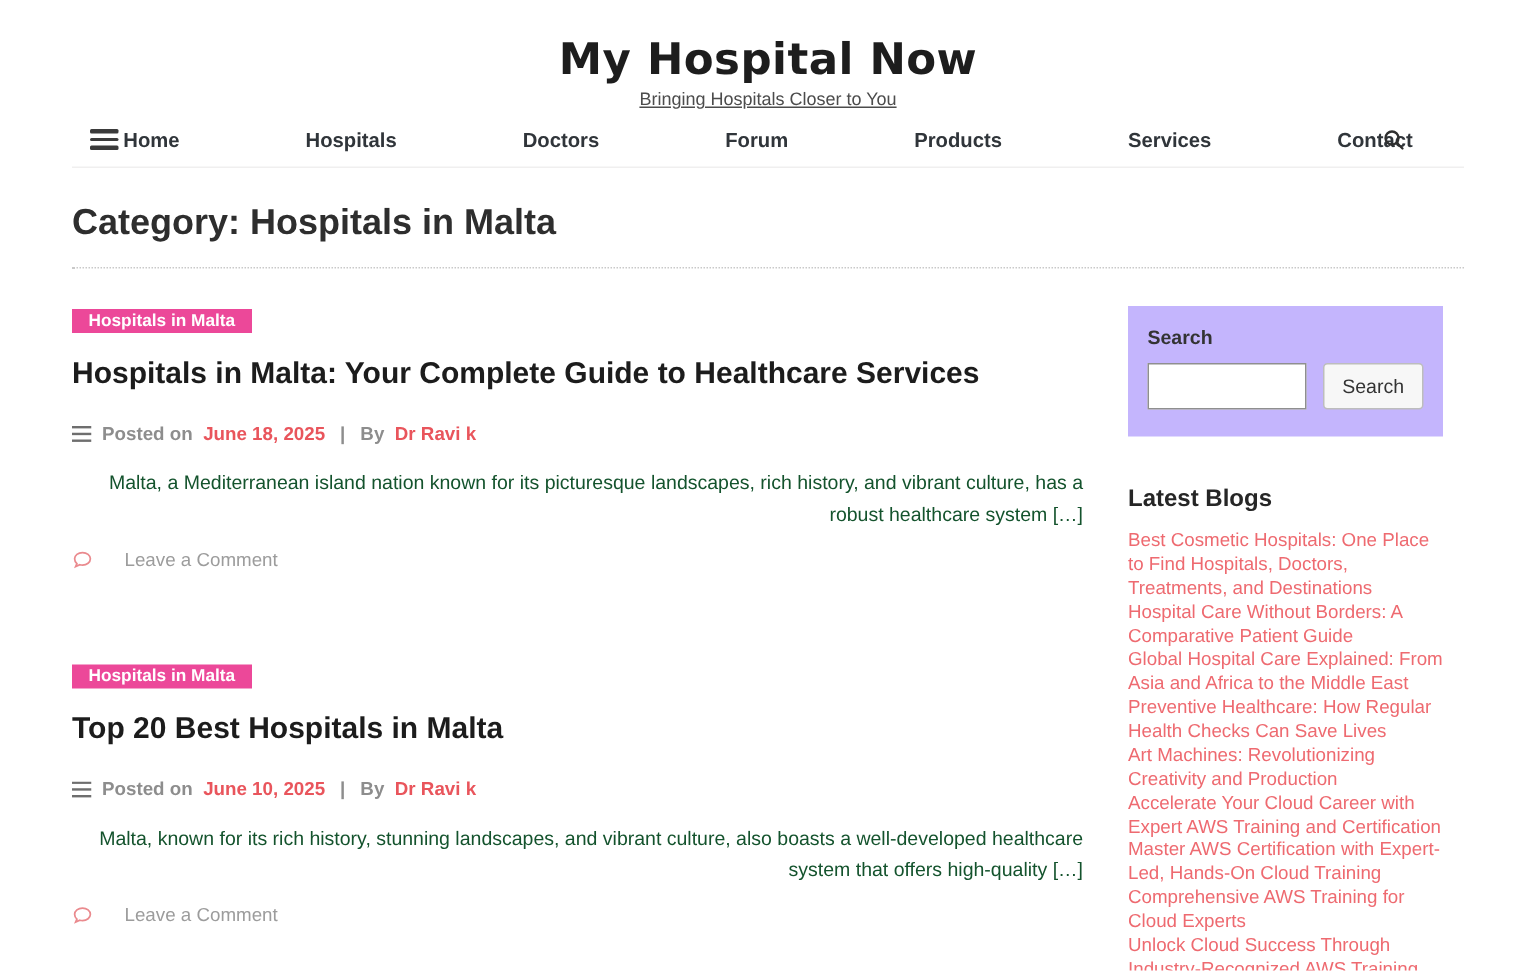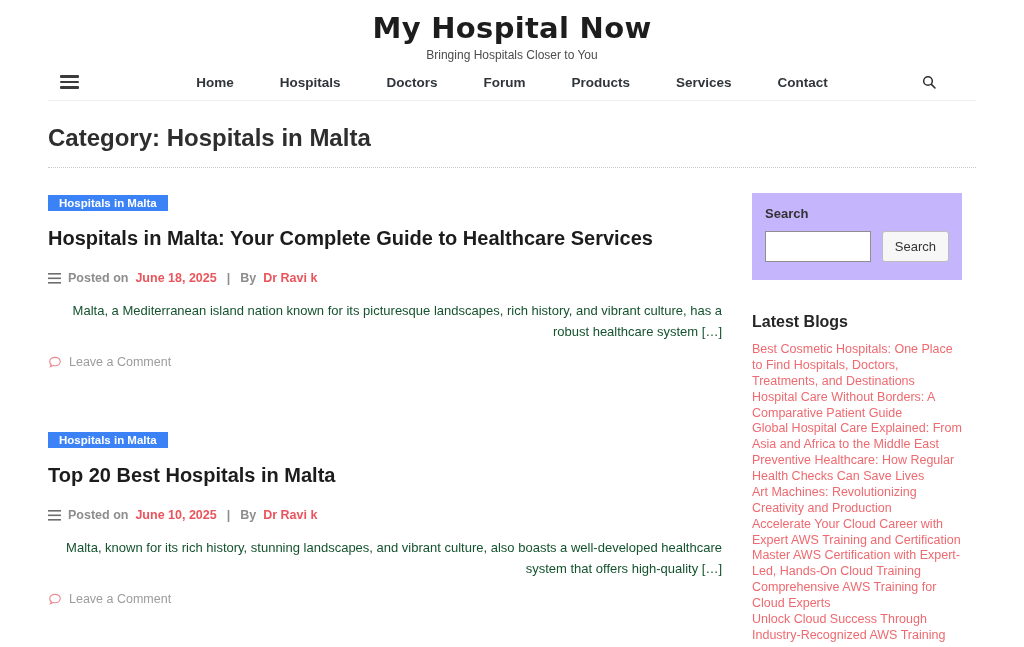--- a/index.html
+++ b/index.html
@@ -5,39 +5,39 @@
   * { box-sizing: border-box; margin: 0; padding: 0; }
   html, body { width: 1024px; height: 647px; }
   body {
     font-family: "Liberation Sans", sans-serif;
     background: #ffffff;
     color: #222;
     overflow: hidden;
   }
 
   
-  .site-header { text-align: center; padding-top: 12px; }
+  .site-header { text-align: center; padding-top: 23px; }
   .site-title {
     font-family: "DejaVu Sans", "Liberation Sans", sans-serif;
     font-size: 29px; font-weight: 800; color: #1d1d1d;
     line-height: 32px; letter-spacing: 0.3px;
   }
-  .site-tagline { font-size: 12px; color: #4c4c4c; margin-top: 4px; line-height: 14px; }
+  .site-tagline { font-size: 12px; color: #4c4c4c; margin-top: 4px; line-height: 14px; text-decoration: underline; }
 
   
   .nav-bar {
     position: relative; height: 36px; margin-top: 2px;
     display: flex; align-items: center; justify-content: center;
   }
   .hamburger {
     position: absolute; left: 60px; top: 11px;
     display: flex; flex-direction: column; gap: 3px; cursor: pointer;
   }
   .hamburger span { display: block; width: 19px; height: 2.5px; background: #3b3b3b; border-radius: 1px; }
-  .nav-menu { display: flex; gap: 46px; align-items: center; }
+  .nav-menu { display: flex; gap: 84px; align-items: center; }
   .nav-link {
     font-size: 13.5px; font-weight: 600; color: #30353a;
     text-decoration: none; cursor: pointer;
   }
   .nav-search { position: absolute; right: 87px; top: 10px; cursor: pointer; display: flex; }
   .nav-divider { margin: 0 48px; border-bottom: 1px solid #f0efef; }
 
   
   .content { margin: 0 48px; }
   .category-title {
@@ -45,38 +45,38 @@
   }
   .dotted-divider { border-bottom: 1px dotted #c9c9c9; margin-top: 15px; }
 
   .columns { display: flex; margin-top: 25px; gap: 30px; }
   .main-col { flex: 1; min-width: 0; }
   .side-col { width: 210px; flex-shrink: 0; margin-right: 14px; }
 
   
   .post + .post { margin-top: 61px; }
   .badge {
-    display: inline-block; background: #3b82f6; color: #ffffff;
+    display: inline-block; background: #ec4899; color: #ffffff;
     font-size: 11.5px; font-weight: 600; padding: 2px 11px; cursor: pointer;
   }
   .post-title {
     margin-top: 15px; font-size: 20px; font-weight: 700; color: #1c1c1c;
     line-height: 1.25; cursor: pointer;
   }
   .post-meta {
     margin-top: 20px; display: flex; align-items: center; gap: 7px;
     font-size: 12.5px; font-weight: 600; color: #8d8d8d;
   }
   .meta-red { color: #e9555c; text-decoration: none; cursor: pointer; }
   .meta-sep { color: #8d8d8d; padding: 0 3px; }
   .post-excerpt {
     margin-top: 15px; font-size: 13px; color: #14532d; line-height: 1.62; text-align: right;
   }
   .comment-row {
-    margin-top: 13px; display: flex; align-items: center; gap: 7px;
+    margin-top: 13px; display: flex; align-items: center; gap: 21px;
     font-size: 12.5px; color: #9c9c9c; text-decoration: none; cursor: pointer; width: fit-content;
   }
 
   
   .search-widget { background: #c4b5fd; padding: 13px 13px 18px; }
   .search-label { font-size: 13px; font-weight: 700; color: #333; }
   .search-row { margin-top: 10px; display: flex; gap: 11px; align-items: center; }
   .search-input {
     flex: 1; min-width: 0; height: 31px; border: 1px solid #8f8f8f;
     background: #fff; font-size: 13px; padding: 0 6px; outline: none;

